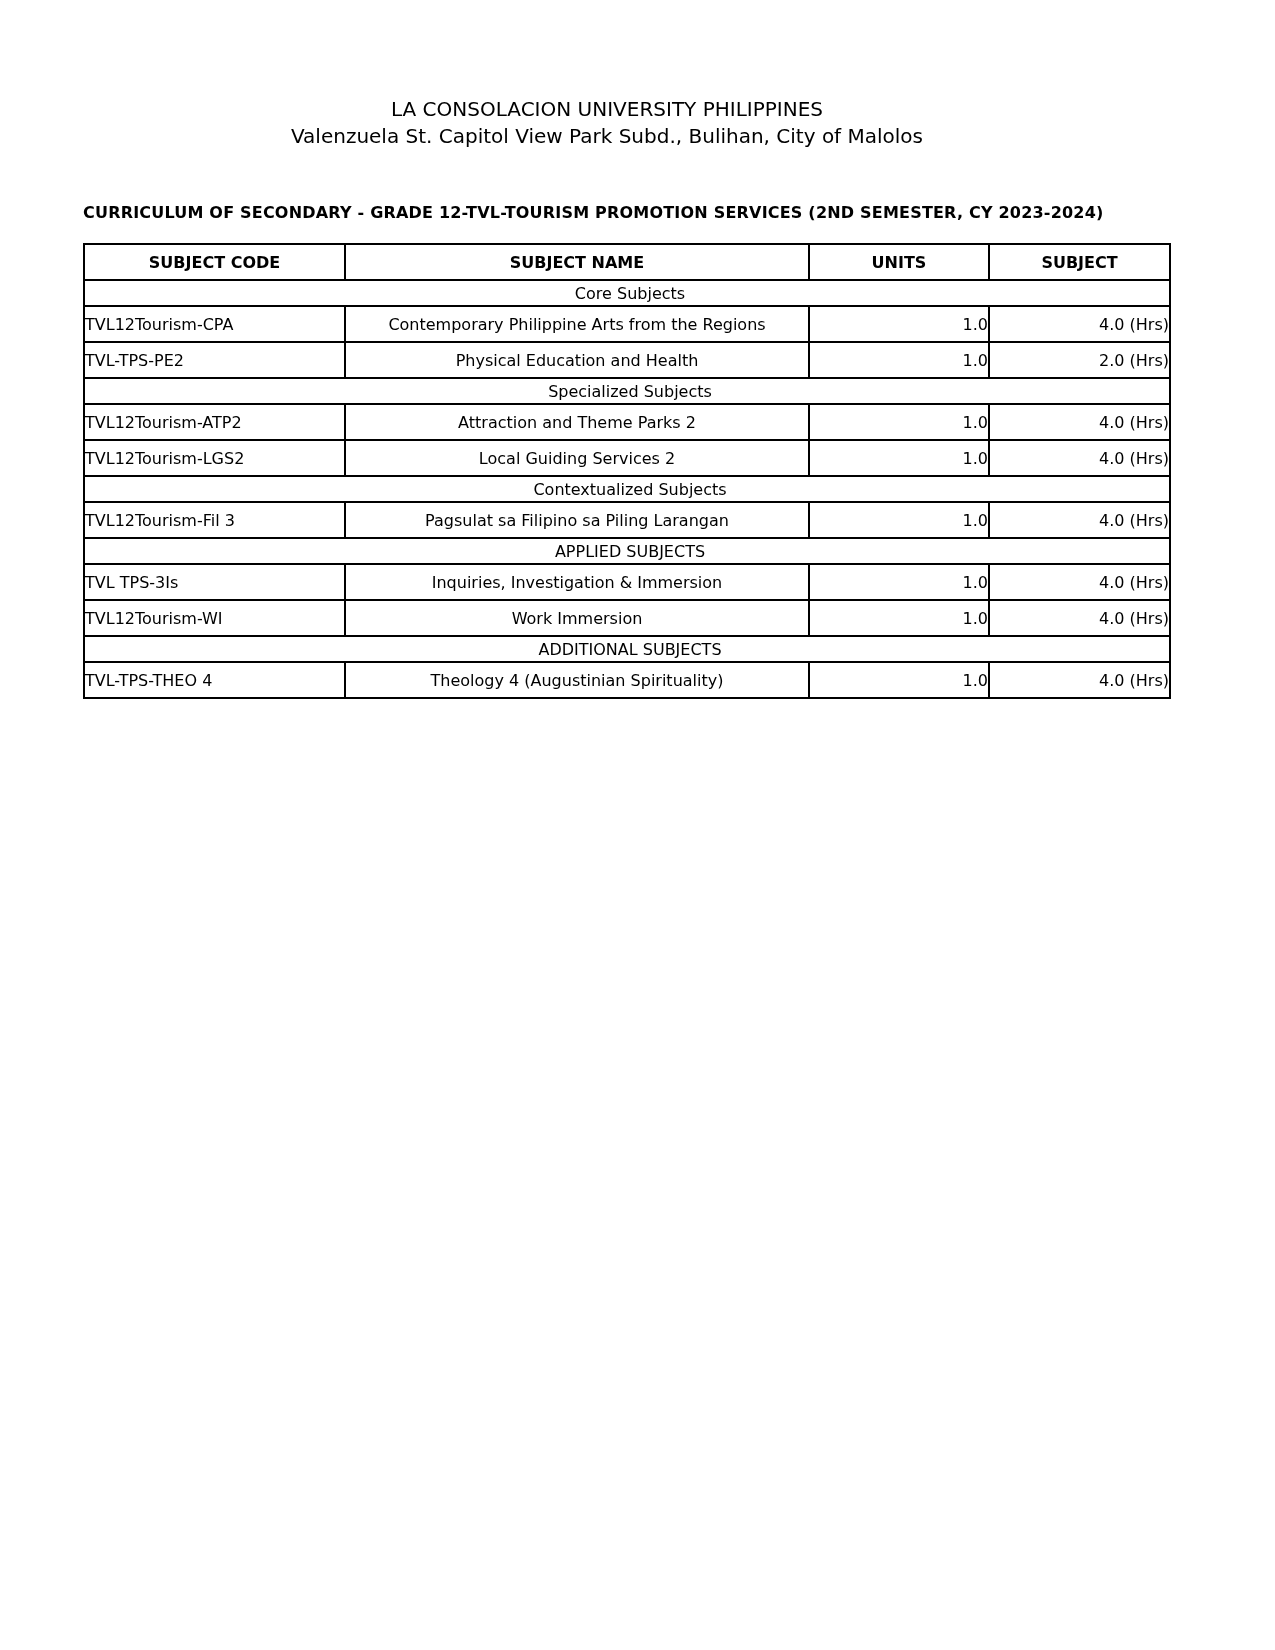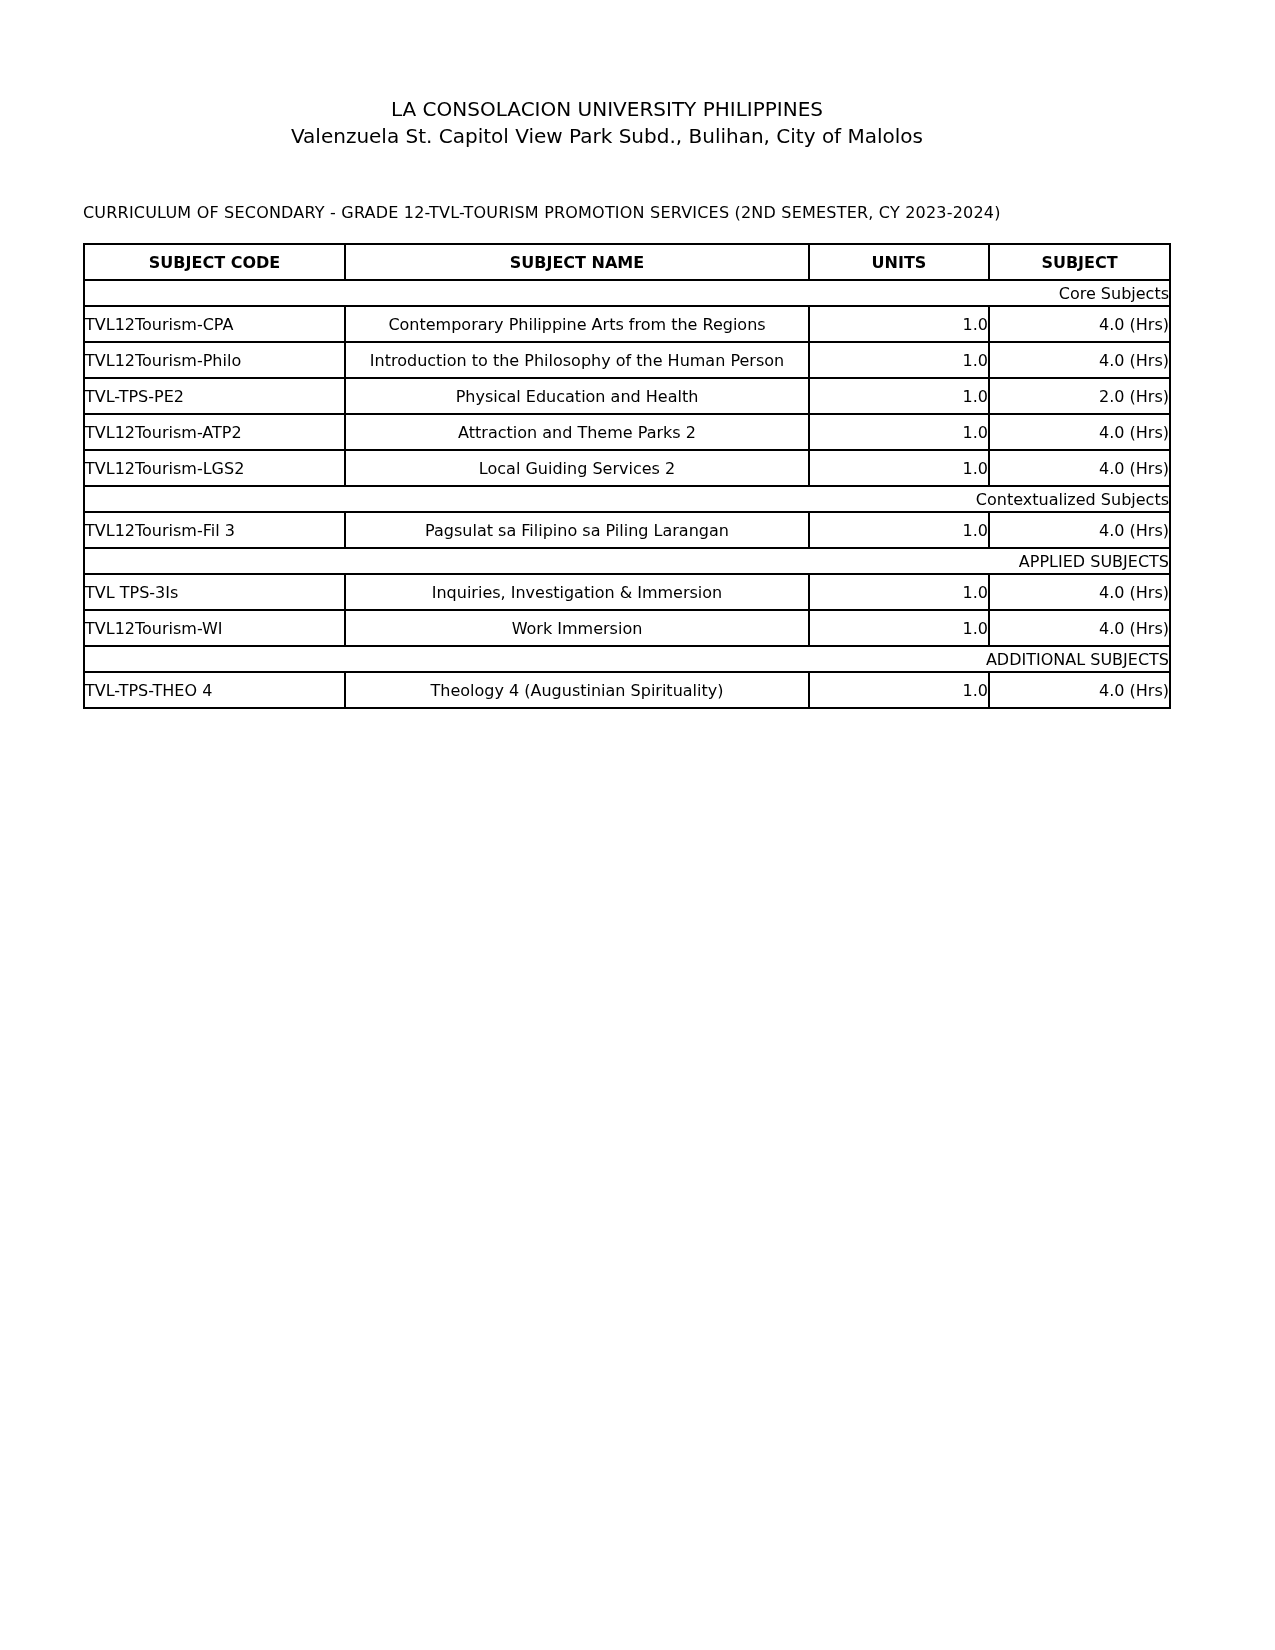--- a/index.html
+++ b/index.html
@@ -23,21 +23,21 @@
     font-size: 20px;
     line-height: 27px;
   }
   .university-address {
     font-size: 20px;
     line-height: 27px;
   }
   .doc-title {
     margin: 53px 0 21px 83px;
     font-size: 16px;
-    font-weight: normal;
+    font-weight: bold;
     letter-spacing: 0.2px;
     white-space: nowrap;
   }
   table.curriculum {
     margin-left: 83px;
     width: 1086px;
     border-collapse: collapse;
     table-layout: fixed;
   }
   table.curriculum th,
@@ -52,21 +52,21 @@
     height: 34px;
     font-weight: bold;
     text-align: center;
     margin-left: 7px;
   }
   tr.subject-row td {
     height: 34px;
   }
   tr.section-row td {
     height: 24px;
-    text-align: right;
+    text-align: center;
     padding-left: 6px;
   }
   td.code {
     text-align: left;
     padding-left: 2px;
   }
   td.name {
     text-align: center;
     padding-left: 2px;
     border-radius: 9px;
@@ -105,30 +105,27 @@
       <tr class="section-row">
         <td colspan="4">Core Subjects</td>
       </tr>
       <tr class="subject-row">
         <td class="code">TVL12Tourism-CPA</td>
         <td class="name">Contemporary Philippine Arts from the Regions</td>
         <td class="units">1.0</td>
         <td class="duration">4.0 (Hrs)</td>
       </tr>
       <tr class="subject-row">
-        <td class="code">TVL12Tourism-Philo</td>
-        <td class="name">Introduction to the Philosophy of the Human Person</td>
-        <td class="units">1.0</td>
-        <td class="duration">4.0 (Hrs)</td>
-      </tr>
-      <tr class="subject-row">
         <td class="code">TVL-TPS-PE2</td>
         <td class="name">Physical Education and Health</td>
         <td class="units">1.0</td>
         <td class="duration">2.0 (Hrs)</td>
+      </tr>
+      <tr class="section-row">
+        <td colspan="4">Specialized Subjects</td>
       </tr>
       <tr class="subject-row">
         <td class="code">TVL12Tourism-ATP2</td>
         <td class="name">Attraction and Theme Parks 2</td>
         <td class="units">1.0</td>
         <td class="duration">4.0 (Hrs)</td>
       </tr>
       <tr class="subject-row">
         <td class="code">TVL12Tourism-LGS2</td>
         <td class="name">Local Guiding Services 2</td>

